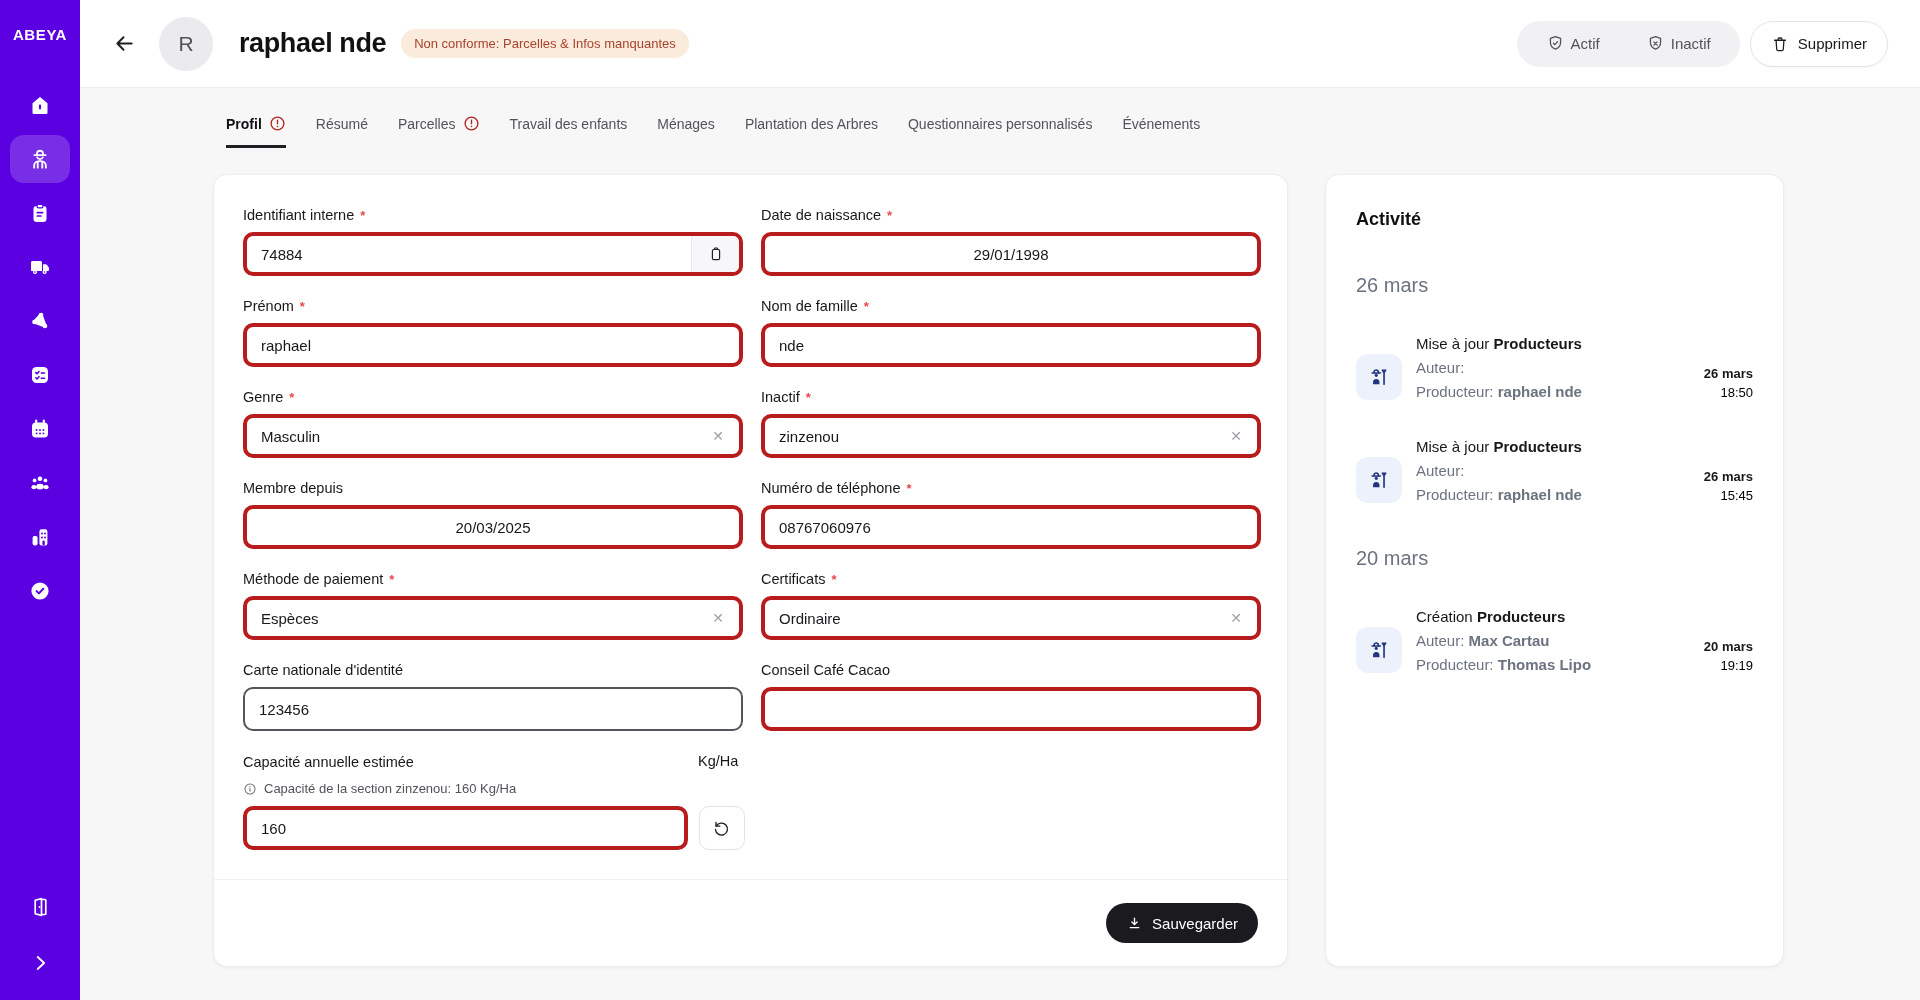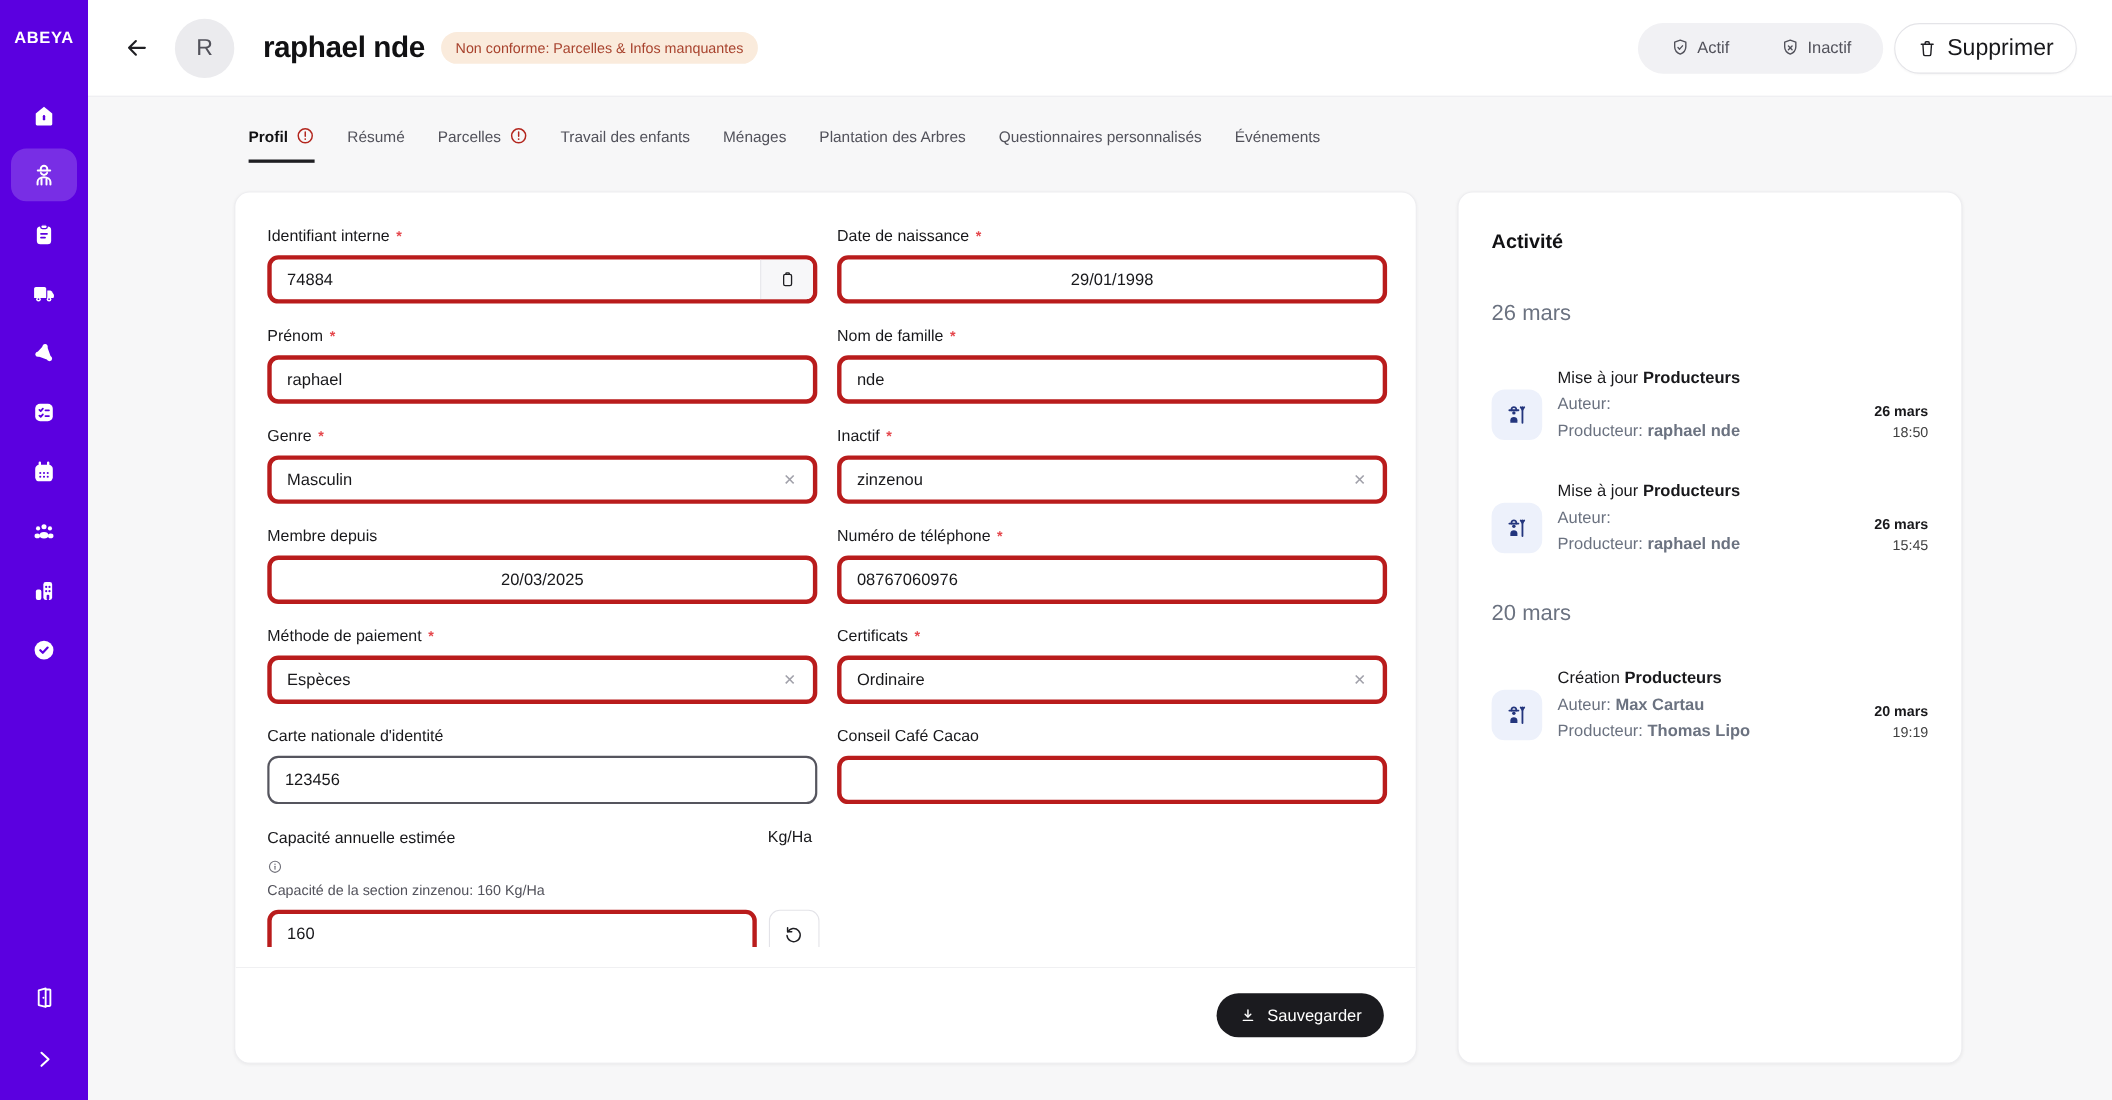--- a/index.html
+++ b/index.html
@@ -26,21 +26,21 @@
   .avatar { width:54px; height:54px; border-radius:50%; background:#ebebee; color:#52525b;
     font-size:21px; display:flex; align-items:center; justify-content:center; }
   .page-title { font-size:27px; font-weight:700; letter-spacing:-.4px; margin-left:26px; color:#111113; }
   .badge { margin-left:15px; background:#faebdc; color:#a8432e; font-size:13px;
     padding:7px 13px; border-radius:999px; white-space:nowrap; }
   .header-right { margin-left:auto; display:flex; gap:10px; align-items:center; }
   .segmented { background:#f1f1f4; border-radius:999px; height:46px; display:flex; align-items:center; padding:0 6px; }
   .seg-item { display:flex; gap:6px; align-items:center; color:#52525b; font-size:15px; padding:0 23px; height:100%;
     background:none; border:none; cursor:pointer; font-family:inherit; }
   .delete-btn { height:46px; background:#fff; border:1px solid #e4e4e8; border-radius:999px; display:flex;
-    align-items:center; gap:9px; padding:0 20px; font-size:21px; color:#18181b; cursor:pointer;
+    align-items:center; gap:9px; padding:0 20px; font-size:15px; color:#18181b; cursor:pointer;
     font-family:inherit; box-shadow:0 1px 2px rgba(0,0,0,.04); }
 
   
   .content { position:absolute; left:80px; top:88px; right:0; bottom:0; }
   .tabs { position:absolute; left:146px; top:27px; display:flex; gap:30px; }
   .tab { font-size:14px; color:#52525b; display:flex; align-items:center; gap:7px;
     padding-bottom:13px; background:none; border:none; cursor:pointer; font-family:inherit; border-bottom:3px solid transparent; }
   .tab.active { color:#111113; font-weight:700; border-bottom-color:#1f1f23; }
 
   
@@ -56,21 +56,21 @@
   .control input { border:none; outline:none; flex:1; padding:0 14px; font:inherit; color:inherit; background:transparent; height:100%; min-width:0; }
   .control.centered input { text-align:center; }
   .clear-btn { width:42px; height:100%; background:none; border:none; color:#a1a1aa; font-size:14px; cursor:pointer; }
   .copy-btn { width:48px; height:100%; border:none; border-left:1px solid #e7e7ec; background:#f7f7f9;
     display:flex; align-items:center; justify-content:center; cursor:pointer; }
 
   .capacity { margin-top:22px; }
   .cap-head { position:relative; height:18px; }
   .cap-label { font-size:14.5px; font-weight:500; }
   .cap-unit { position:absolute; left:455px; top:0; font-size:14.5px; font-weight:500; }
-  .cap-info { margin-top:10px; display:flex; gap:7px; align-items:flex-start; font-size:13px; color:#52525b;flex-direction:column; }
+  .cap-info { margin-top:10px; display:flex; gap:7px; align-items:flex-end; font-size:13px; color:#52525b; }
   .cap-row { margin-top:10px; display:flex; gap:11px; }
   .cap-row .control { width:445px; }
   .undo-btn { width:46px; height:44px; border:1px solid #e3e3e8; background:#fff; border-radius:10px;
     display:flex; align-items:center; justify-content:center; cursor:pointer; }
 
   .form-footer { position:absolute; left:0; right:0; bottom:0; height:87px; background:#fff;
     border-top:1px solid #f0f0f2; display:flex; align-items:center; justify-content:flex-end;
     padding-right:29px; border-radius:0 0 14px 14px; }
   .save-btn { height:40px; background:#1b1b1f; color:#fff; border:none; border-radius:999px; display:flex;
     align-items:center; gap:9px; padding:0 20px; font-size:15px; cursor:pointer; font-family:inherit; }
@@ -82,21 +82,21 @@
   .a-item { display:flex; margin-top:38px; align-items:flex-end; }
   .a-icon { width:46px; height:46px; border-radius:12px; background:#edf1fb; display:flex;
     align-items:center; justify-content:center; flex:none; }
   .a-body { flex:1; margin-left:14px; min-width:0; }
   .a-line1 { font-size:15px; color:#18181b; }
   .a-line1 b { font-weight:700; }
   .a-sub { font-size:15px; color:#6b7280; margin-top:7px; }
   .a-sub b { font-weight:700; }
   .a-meta { text-align:right; margin-left:8px; flex:none; }
   .a-meta-date { font-size:13px; font-weight:700; color:#18181b; }
-  .a-meta-time { font-size:13px; color:#404040; margin-top:4px; }
+  .a-meta-time { font-size:13px; color:#000000; margin-top:4px; }
 </style>
 </head>
 <body>
 
 <aside class="sidebar">
   <div class="logo">ABEYA</div>
 
   <nav class="nav">
     <div class="nav-item">
       <span>

